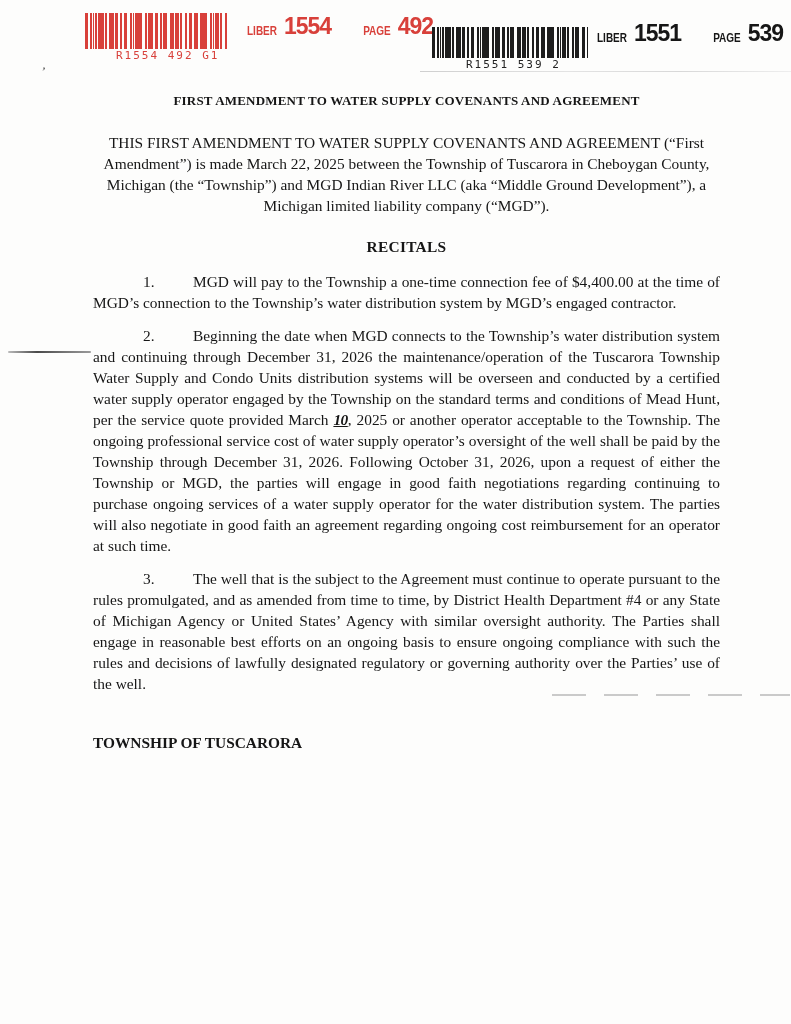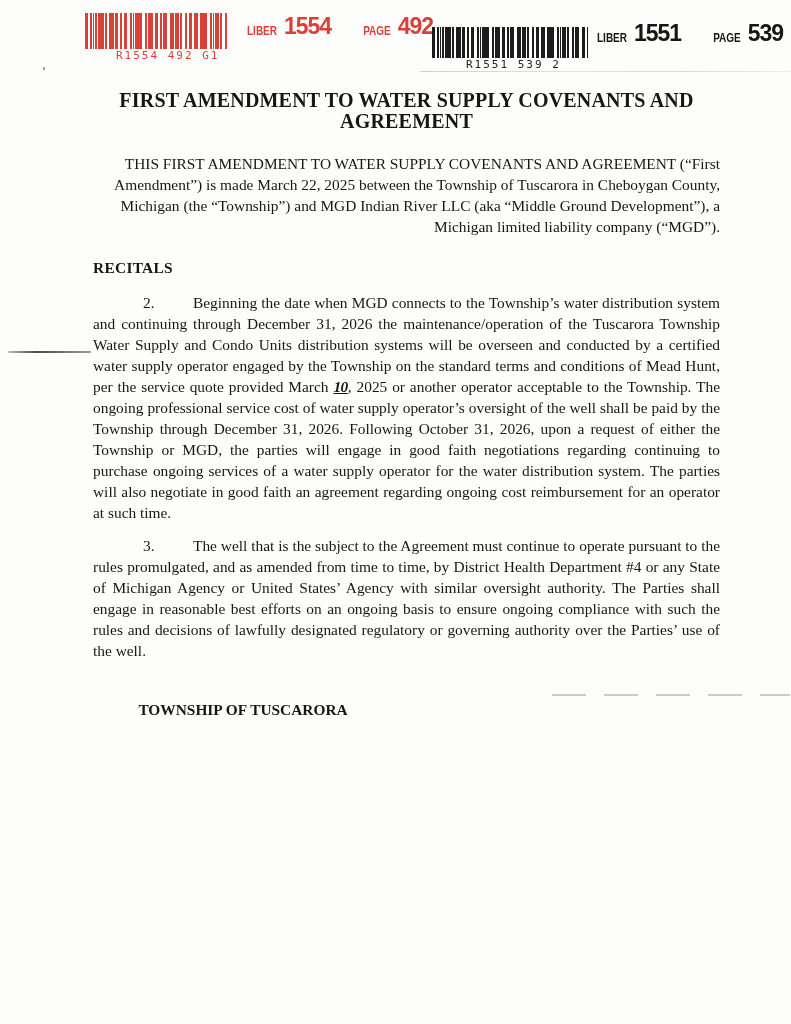--- a/index.html
+++ b/index.html
@@ -66,39 +66,39 @@
     background:repeating-linear-gradient(90deg,#b9b9b9 0 34px, transparent 34px 52px);
     opacity:.75;
   }
 
   
   .doc {
     position:absolute; left:93px; top:90px; width:627px;
     font-size:15.4px; line-height:21px; color:#161616;
   }
   .doc-title {
-    text-align:center; font-weight:bold; font-size:20px;
+    text-align:center; font-weight:bold; font-size:13px;
     letter-spacing:.2px; margin-bottom:21px;
   }
   .para { text-align:justify; margin-bottom:12px; }
-  .para.ragged { text-align:right; }
+  .para.ragged { text-align:center; }
   .heading-center {
-    text-align:left; font-weight:bold; letter-spacing:.3px;
+    text-align:center; font-weight:bold; letter-spacing:.3px;
     margin:20px 0 14px 0;
   }
   .pnum { display:inline-block; margin-left:50px; width:50px; }
   .handwritten {
     font-weight:bold; font-style:italic; text-decoration:underline;
     letter-spacing:-.5px;
   }
   .sig-row {
     display:flex; justify-content:space-between;
     margin-top:38px; font-weight:bold;
   }
-  .sig-left  { width:300px;text-align:center; }
+  .sig-left  { width:300px; }
   .sig-right { width:292px; margin-right:6px; }
 </style>
 </head>
 <body>
 
 <div class="page">
 
   <div class="barcode barcode-red"></div>
   <div class="barcode-label barcode-label-red">R1554 492 G1</div>
 
@@ -130,20 +130,21 @@
 
     <div class="doc-title">FIRST AMENDMENT TO WATER SUPPLY COVENANTS AND AGREEMENT</div>
 
     <p class="para ragged">THIS FIRST AMENDMENT TO WATER SUPPLY COVENANTS AND AGREEMENT (“First Amendment”) is made March 22, 2025 between the Township of Tuscarora in Cheboygan County, Michigan (the “Township”) and MGD Indian River LLC (aka “Middle Ground Development”), a Michigan limited liability company (“MGD”).</p>
 
     <div class="heading-center">RECITALS</div>
 
 
 
 
+    <p class="para"><span class="pnum">1.</span><span>MGD will pay to the Township a one-time connection fee of $4,400.00 at the time of MGD’s connection to the Township’s water distribution system by MGD’s engaged contractor.</span></p>
 
     <p class="para"><span class="pnum">2.</span><span>Beginning the date when MGD connects to the Township’s water distribution system and continuing through December 31, 2026 the maintenance/operation of the Tuscarora Township Water Supply and Condo Units distribution systems will be overseen and conducted by a certified water supply operator engaged by the Township on the standard terms and conditions of Mead Hunt, per the service quote provided March </span><span class="handwritten">10</span><span>, 2025 or another operator acceptable to the Township. The ongoing professional service cost of water supply operator’s oversight of the well shall be paid by the Township through December 31, 2026. Following October 31, 2026, upon a request of either the Township or MGD, the parties will engage in good faith negotiations regarding continuing to purchase ongoing services of a water supply operator for the water distribution system. The parties will also negotiate in good faith an agreement regarding ongoing cost reimbursement for an operator at such time.</span></p>
 
     <p class="para"><span class="pnum">3.</span><span>The well that is the subject to the Agreement must continue to operate pursuant to the rules promulgated, and as amended from time to time, by District Health Department #4 or any State of Michigan Agency or United States’ Agency with similar oversight authority. The Parties shall engage in reasonable best efforts on an ongoing basis to ensure ongoing compliance with such the rules and decisions of lawfully designated regulatory or governing authority over the Parties’ use of the well.</span></p>
 
     <div class="sig-row">
       <div class="sig-left">TOWNSHIP OF TUSCARORA</div>
     </div>
 
   </div>

